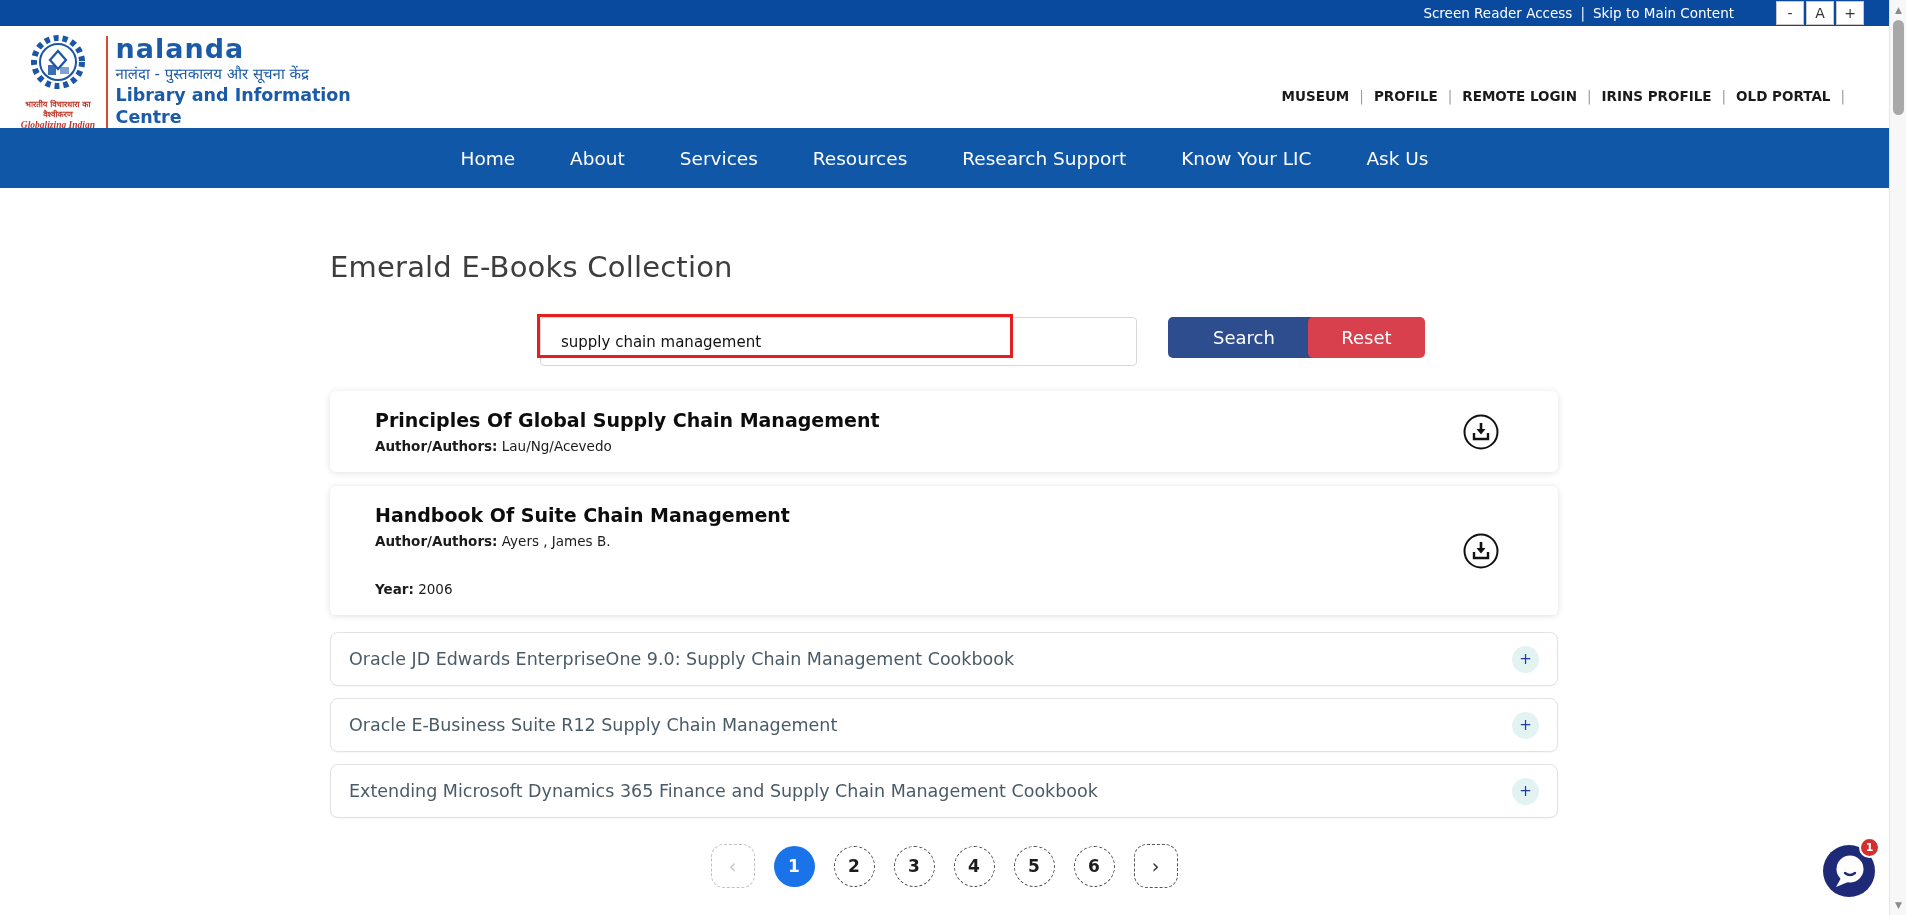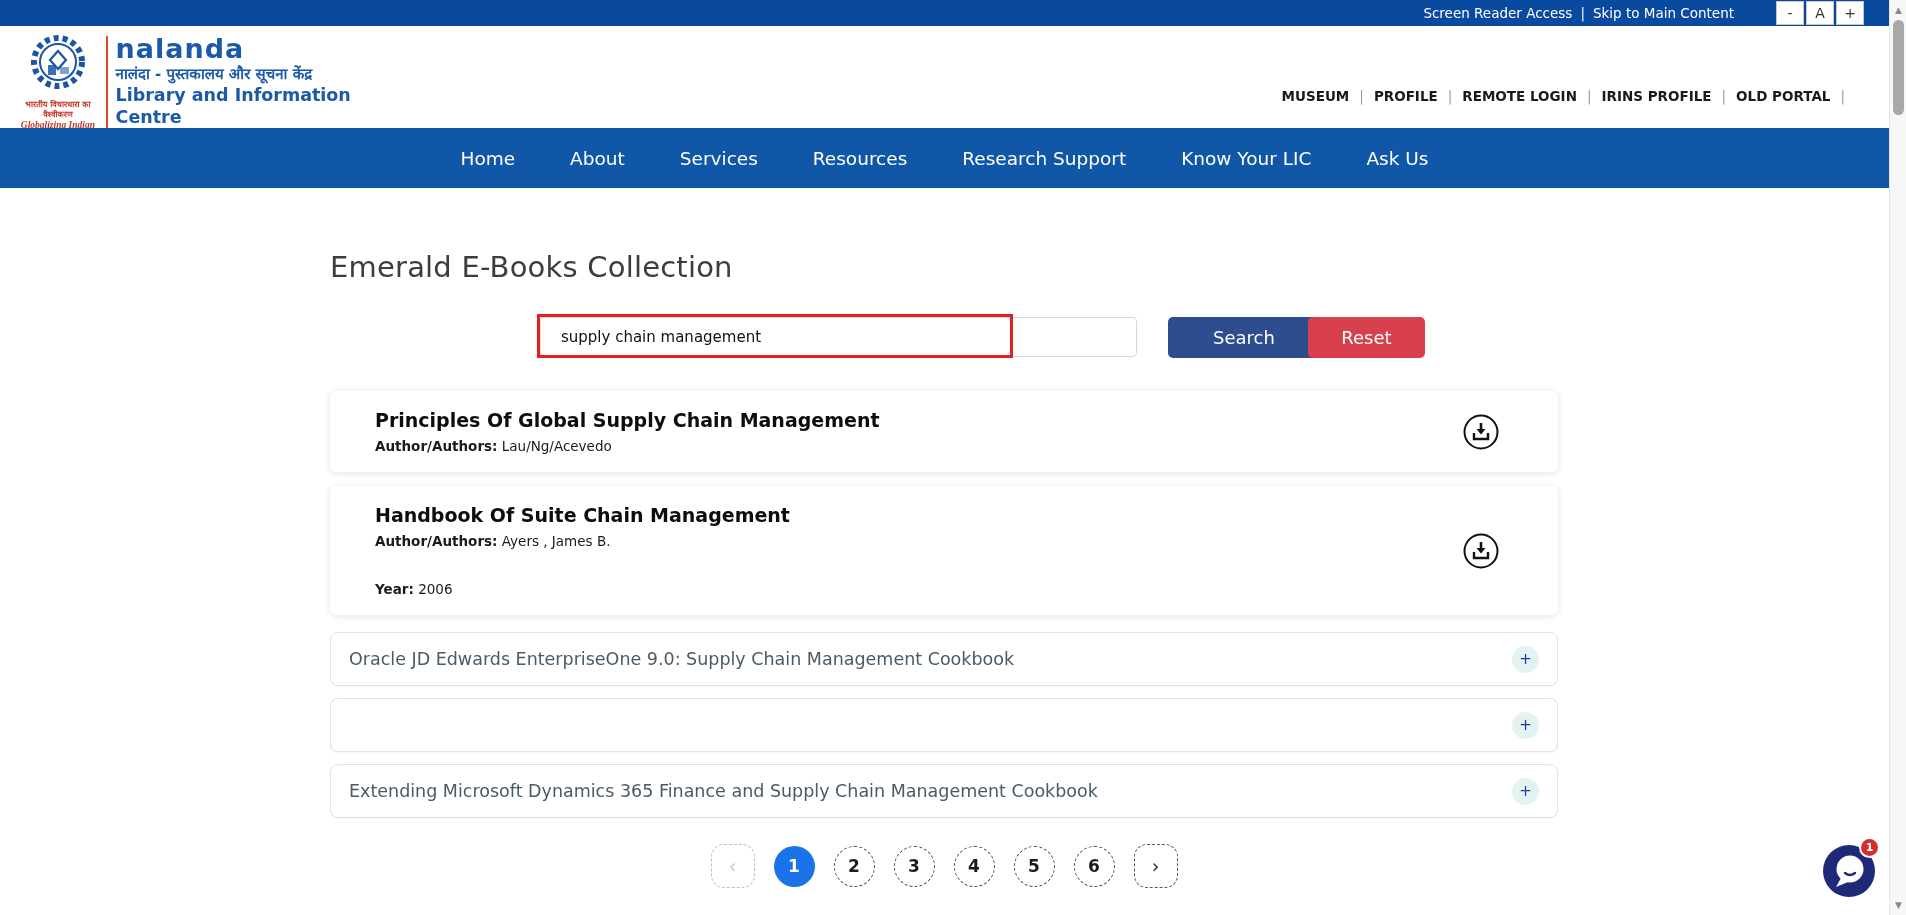--- a/index.html
+++ b/index.html
@@ -25,39 +25,39 @@
   
   .header{position:absolute;top:26px;left:0;width:1889px;height:102px;background:#fff;}
   .logo-wrap{position:absolute;left:12px;top:6px;width:365px;height:96px;overflow:hidden;display:flex;}
   .emblem-col{width:108px;text-align:center;}
   .emblem-col .tagline-hi{font-size:8px;color:var(--accent_red);font-weight:700;line-height:10px;}
   .emblem-col .tagline-en{font-size:9.5px;color:var(--accent_red);font-weight:700;font-style:italic;
     font-family:"Liberation Serif",serif;}
   .logo-divider{width:2px;background:#d84a2b;margin:4px 8px 0 2px;height:92px;}
   .brand-col{padding-top:2px;}
   .brand-word{font-size:27px;font-weight:700;color:var(--brand_blue);letter-spacing:1px;line-height:30px;}
-  .brand-hi{font-size:15px;font-weight:700;color:var(--brand_blue);line-height:20px;}
+  .brand-hi{font-size:15px;font-weight:400;color:var(--brand_blue);line-height:20px;}
   .brand-en{font-size:17.5px;font-weight:700;color:var(--brand_blue);line-height:22px;}
   .header-links{position:absolute;right:44px;top:62px;font-size:13.5px;font-weight:700;color:#1a1a1a;
     display:flex;gap:10px;align-items:center;}
   .header-links .hsep{color:#9a9a9a;font-weight:400;}
   .header-links a{color:#1a1a1a;text-decoration:none;cursor:pointer;}
 
   
   .nav{position:absolute;top:128px;left:0;width:1889px;height:60px;background:var(--nav_blue);
     display:flex;align-items:center;justify-content:center;gap:55px;}
   .nav-item{color:#fff;font-size:18.5px;font-weight:500;cursor:pointer;white-space:nowrap;}
 
   
   .content{position:absolute;top:188px;left:0;width:1889px;height:727px;background:#fff;}
   .col{width:1228px;margin-left:330px;position:relative;}
   .page-title{margin-top:62px;font-size:29px;font-weight:400;color:#3d3d3d;letter-spacing:.2px;}
 
   .search-row{position:relative;margin-top:33px;height:41px;}
-  .search-input{position:absolute;left:210px;top:0;width:597px;height:40px;border:1px solid #d8d8d8;
+  .search-input{position:absolute;left:210px;top:0;width:597px;height:49px;border:1px solid #d8d8d8;
     border-radius:4px;background:#fff;font-size:15px;color:#111;padding:0 20px;outline:none;
     font-family:"DejaVu Sans","Liberation Sans",sans-serif;}
   .search-highlight{position:absolute;left:207px;top:-3px;width:476px;height:44px;
     border:3px solid var(--highlight_red);pointer-events:none;}
   .btn{position:absolute;top:0;height:41px;border:none;border-radius:5px;color:#fff;font-size:18px;
     cursor:pointer;font-family:inherit;}
   .btn-search{left:838px;width:152px;background:var(--search_btn_blue);}
   .btn-reset{left:978px;width:117px;background:var(--reset_btn_red);}
 
   
@@ -205,20 +205,21 @@
           </button>
         </div>
       </div>
 
       <div class="accordions">
         <div class="acc-row">
           <span class="acc-title">Oracle JD Edwards EnterpriseOne 9.0: Supply Chain Management Cookbook</span>
           <span class="acc-plus">+</span>
         </div>
         <div class="acc-row">
+          <span class="acc-title">Oracle E-Business Suite R12 Supply Chain Management</span>
           <span class="acc-plus">+</span>
         </div>
         <div class="acc-row">
           <span class="acc-title">Extending Microsoft Dynamics 365 Finance and Supply Chain Management Cookbook</span>
           <span class="acc-plus">+</span>
         </div>
       </div>
 
       <div class="pagination">
         <div class="pg-arrow pg-prev">‹</div>

